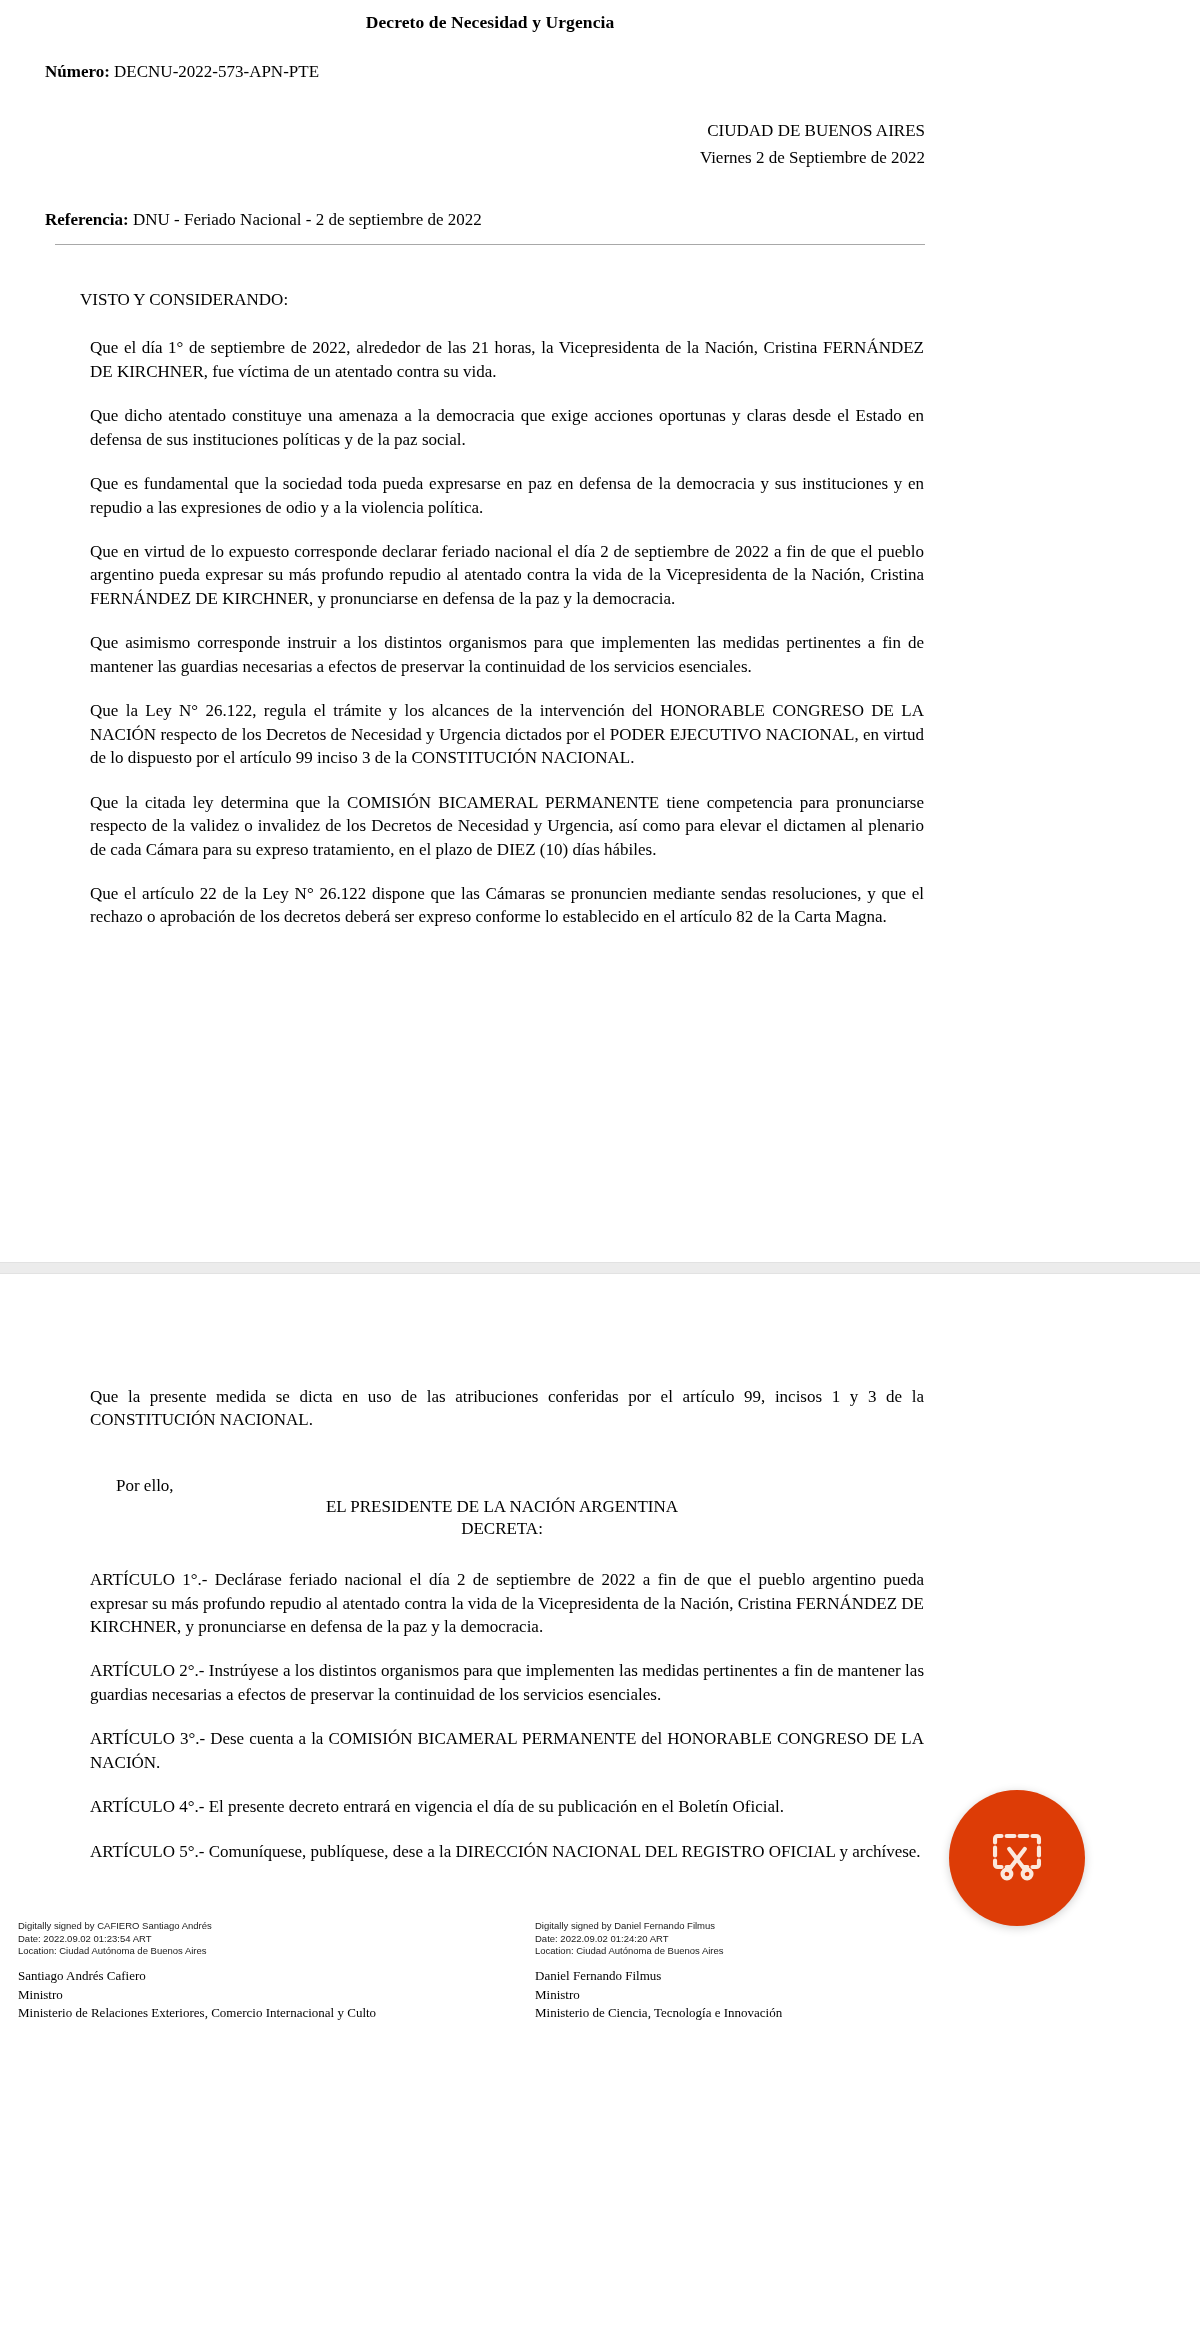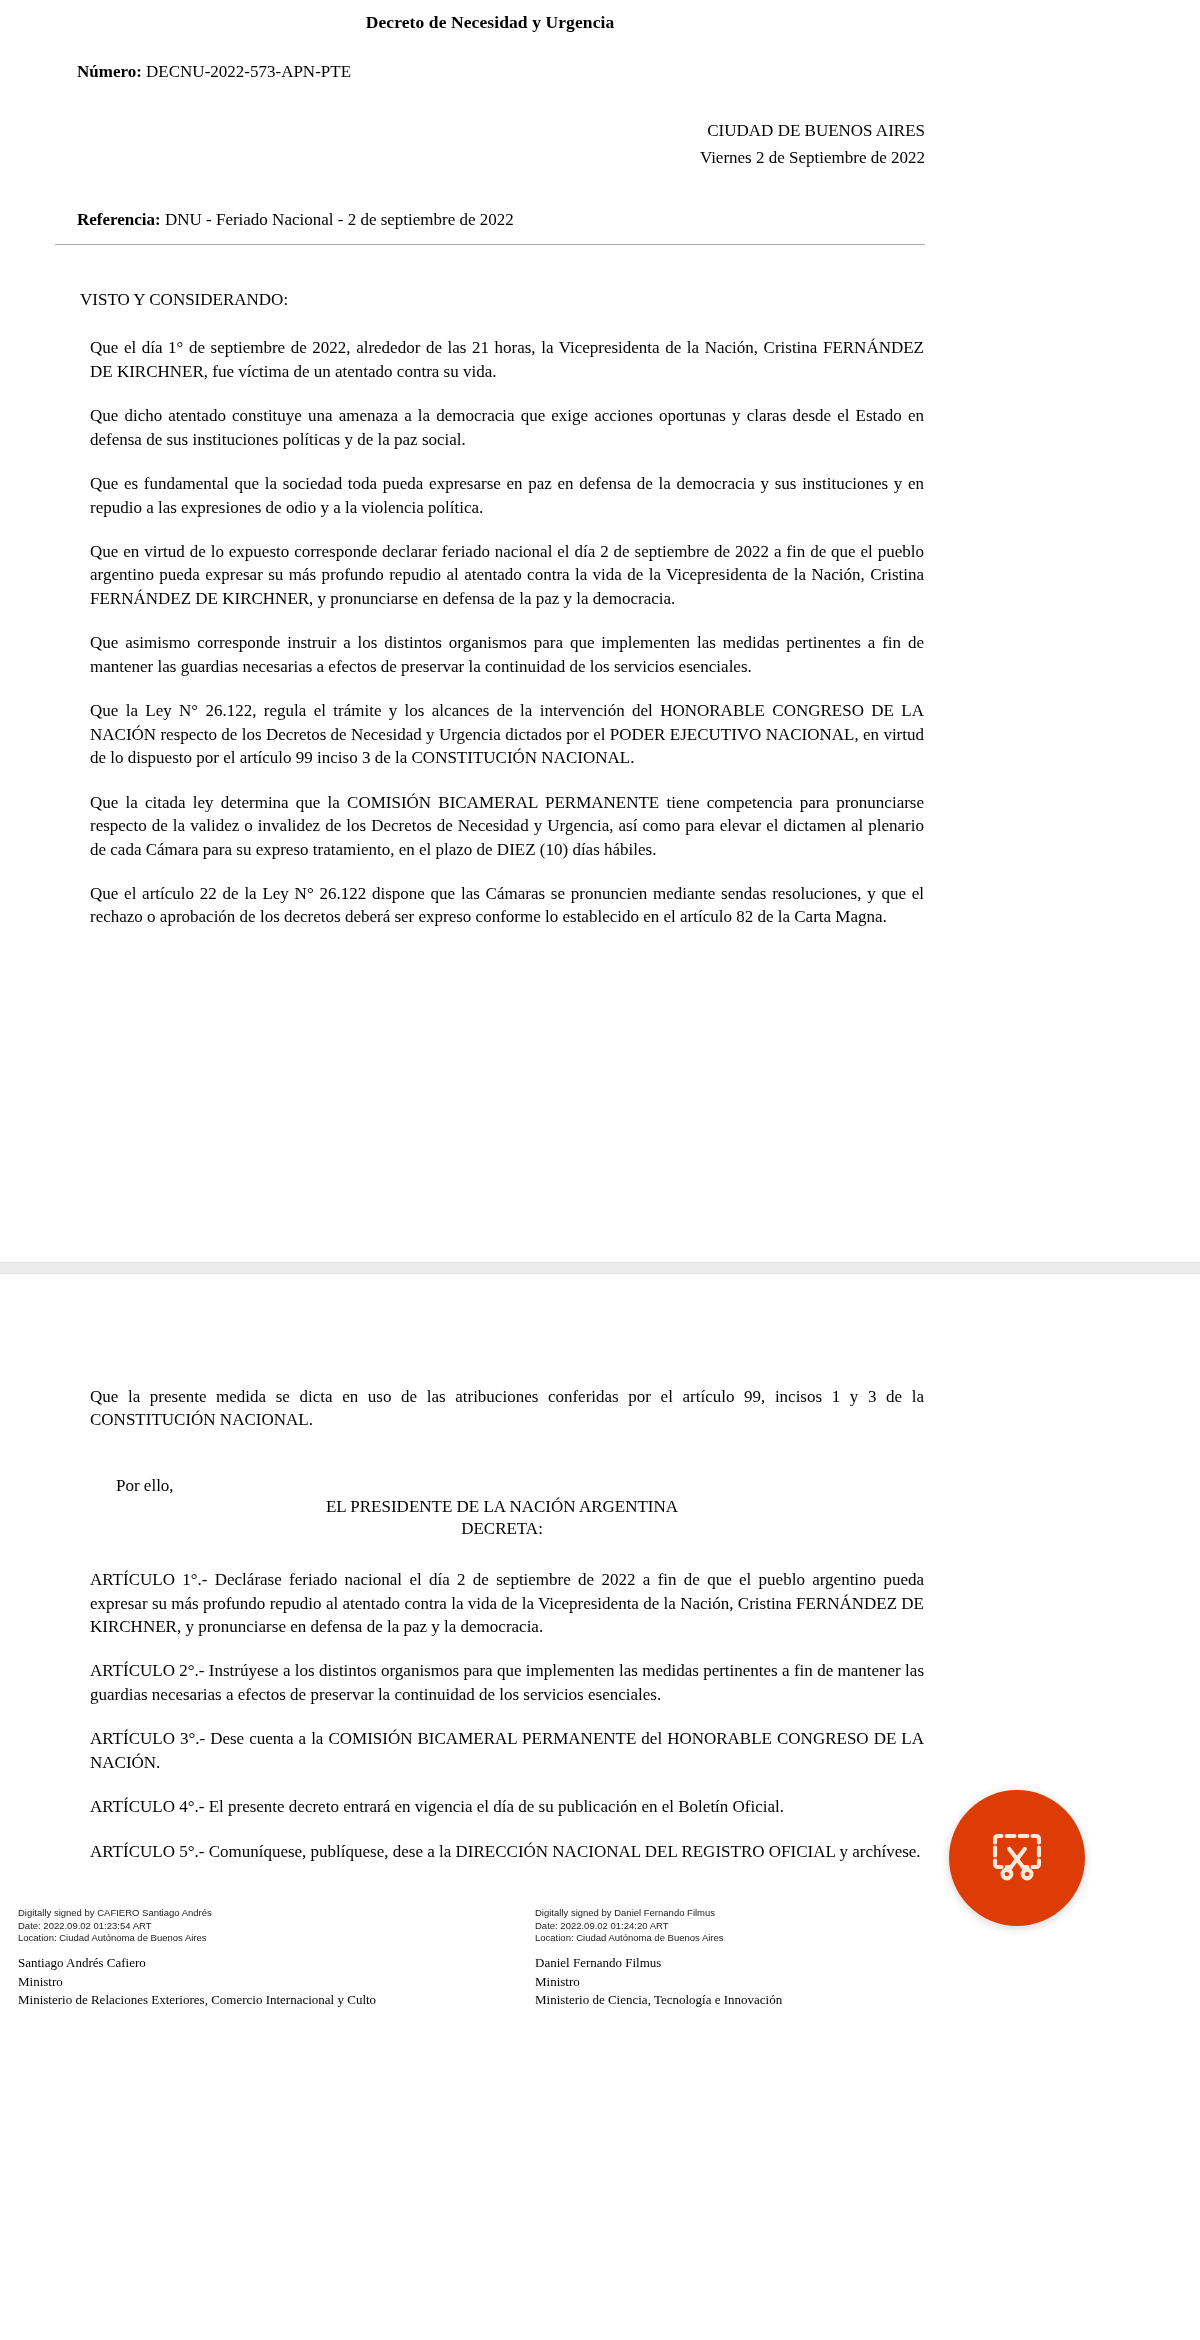--- a/index.html
+++ b/index.html
@@ -43,21 +43,21 @@
   .doc-title {
     text-align: center;
     font-weight: bold;
     font-size: 17.5px;
     letter-spacing: 0.1px;
     padding-top: 12px;
     line-height: 1.2;
   }
 
   .meta-block {
-    padding-left: 77px;
+    padding-left: 45px;
     padding-right: 55px;
     box-sizing: border-box;
     margin-top: 24px;
   }
 
   .numero-row {
     margin-top: 28px;
     font-size: 17px;
     line-height: 1.25;
   }
@@ -142,21 +142,21 @@
     align-items: center;
     justify-content: center;
     box-shadow: 0 2px 10px rgba(0,0,0,0.18);
     z-index: 20;
   }
   .badge svg { display: block; }
 
   
   .signatures {
     position: relative;
-    margin-top: 44px;
+    margin-top: 57px;
     padding-bottom: 10px;
     display: flex;
     width: 1012px;
     margin-left: auto;
     margin-right: auto;
     box-sizing: border-box;
     padding-left: 18px;
   }
   .sig-col {
     width: 50%;

